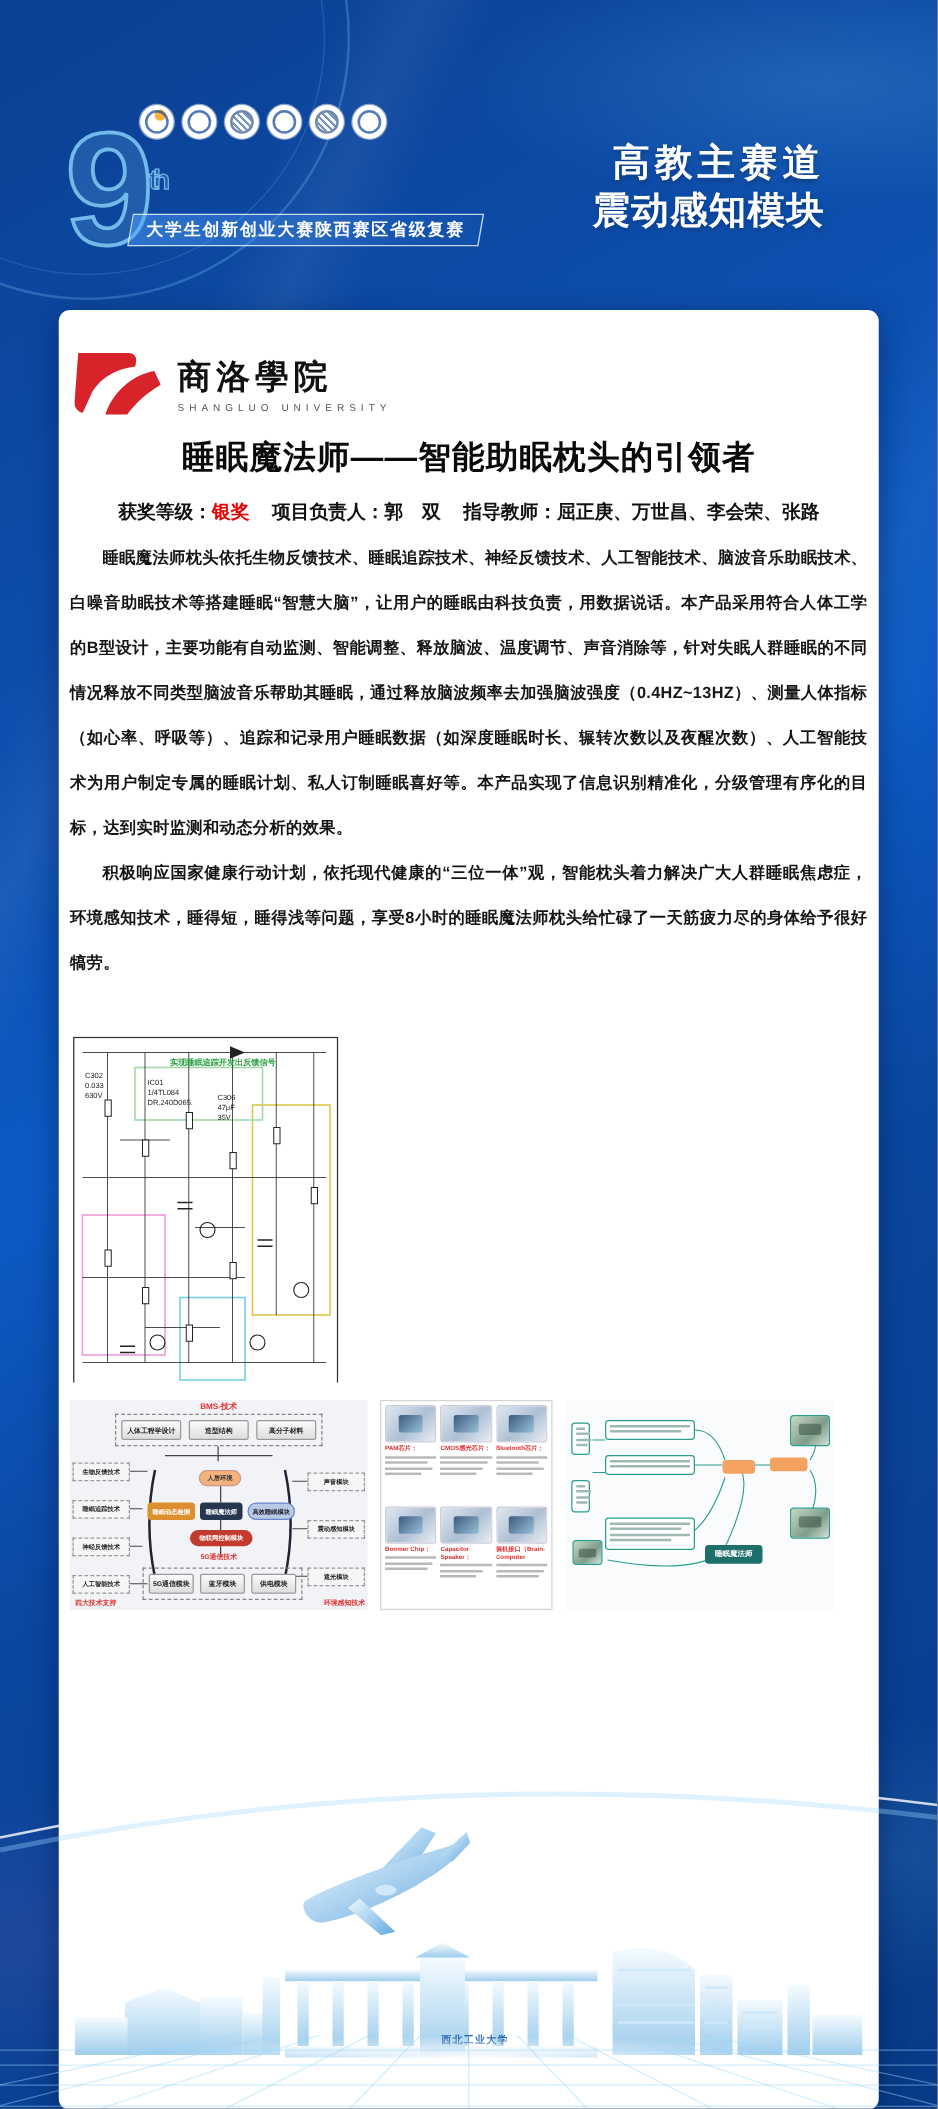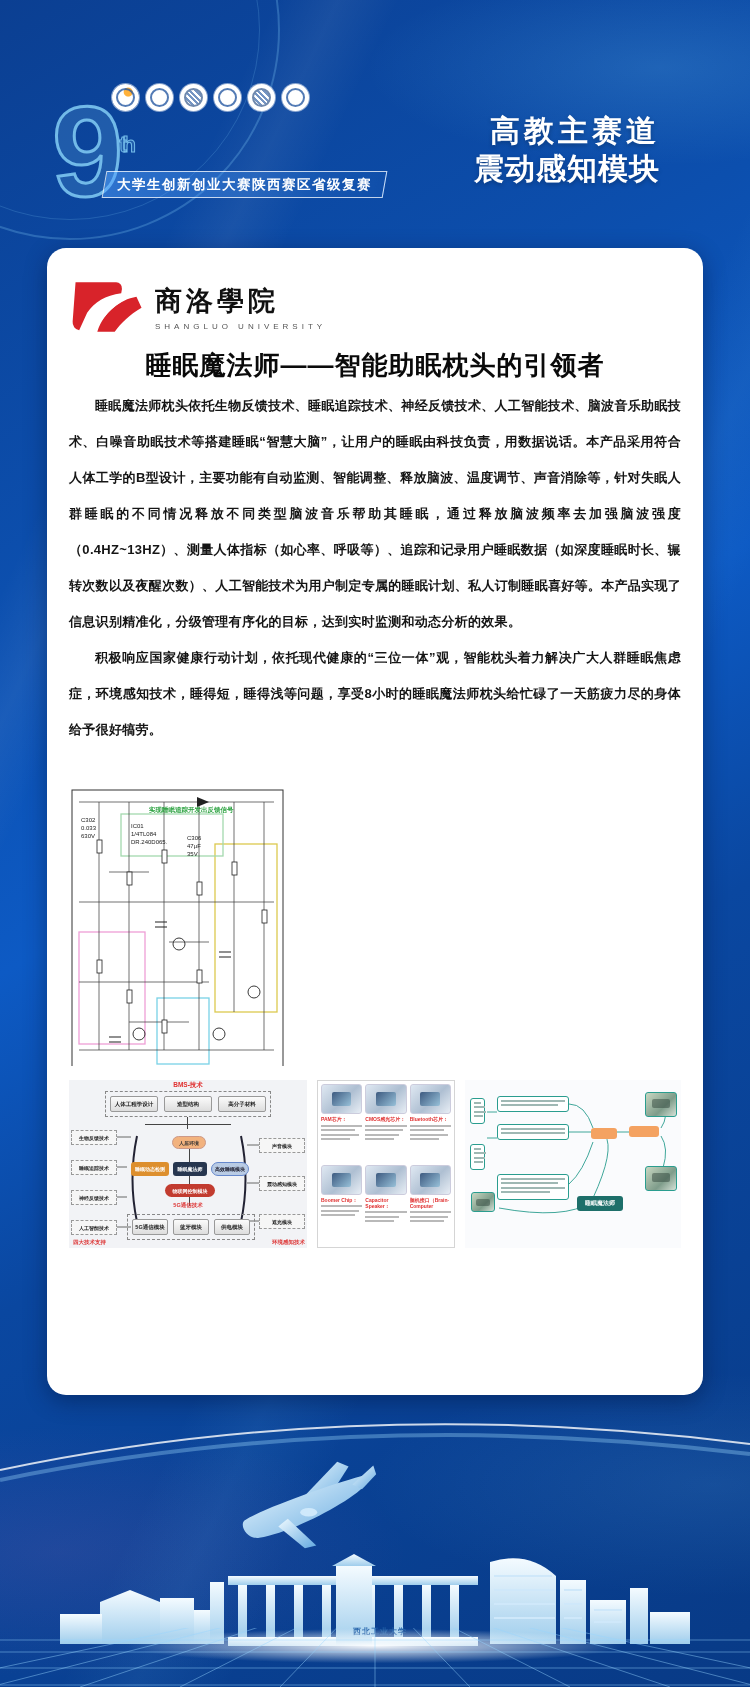--- a/index.html
+++ b/index.html
@@ -39,22 +39,22 @@
     border:1px solid rgba(255,255,255,.75); transform:skewX(-10deg);
     background:linear-gradient(90deg, rgba(80,160,255,.5), rgba(80,160,255,.05)); }
   .subtitle-bar span { display:inline-block; transform:skewX(10deg); color:#fff; font-weight:800;
     font-size:13.5px; letter-spacing:1.5px; white-space:nowrap; }
   .track { position:absolute; right:90px; top:112px; text-align:right; color:#fff; font-weight:800;
     font-size:30px; line-height:38px; text-shadow:0 2px 4px rgba(0,0,0,.25); }
   .track .l1 { letter-spacing:4px; }
   .track .l2 { letter-spacing:1px; }
 
   
-  .card { position:absolute; left:47px; top:248px; width:656px; height:1147px; background:#fff;
-    border-radius:19px; padding:0 22px; box-shadow:0 6px 22px rgba(0,20,60,.45); }
+  .card { position:absolute; left:47px; top:248px; width:656px; height:1440px; background:#fff;
+    border-radius:9px; padding:0 9px; box-shadow:0 6px 22px rgba(0,20,60,.45); }
   .uni-row { margin-top:26px; height:66px; display:flex; align-items:center; gap:12px; }
   .uni-names .zh { font-family:"DejaVu Serif","Liberation Serif",serif; font-weight:700; font-size:27px;
     color:#111; letter-spacing:4px; }
   .uni-names .en { font-size:8px; letter-spacing:4px; color:#555; margin-top:3px; }
   .card-title { margin-top:8px; height:38px; text-align:center; font-size:26px; font-weight:800;
     color:#0a0a0a; letter-spacing:1px; }
   .award-line { margin-top:14px; height:26px; text-align:center; font-size:15px; font-weight:800;
     color:#111; white-space:nowrap; }
   .award-line .red { color:#e60000; }
   .award-line .gap { display:inline-block; width:18px; }
@@ -200,20 +200,23 @@
         <path d="M27 56 c15 -20 36 -31 62 -33 -24 11 -41 26 -51 46 Z" fill="#ffffff"></path>
       </svg>
       <div class="uni-names">
         <div class="zh">商洛學院</div>
         <div class="en">SHANGLUO  UNIVERSITY</div>
       </div>
     </div>
 
     <div class="card-title">睡眠魔法师——智能助眠枕头的引领者</div>
 
+    <div class="award-line">
+      <span>获奖等级：</span><span class="red">银奖</span><span class="gap"></span><span>项目负责人：</span><span>郭　双</span><span class="gap"></span><span>指导教师：</span><span>屈正庚、万世昌、李会荣、张路</span>
+    </div>
 
     <div class="body-text">
       <p class="para">睡眠魔法师枕头依托生物反馈技术、睡眠追踪技术、神经反馈技术、人工智能技术、脑波音乐助眠技术、白噪音助眠技术等搭建睡眠“智慧大脑”，让用户的睡眠由科技负责，用数据说话。本产品采用符合人体工学的B型设计，主要功能有自动监测、智能调整、释放脑波、温度调节、声音消除等，针对失眠人群睡眠的不同情况释放不同类型脑波音乐帮助其睡眠，通过释放脑波频率去加强脑波强度（0.4HZ~13HZ）、测量人体指标（如心率、呼吸等）、追踪和记录用户睡眠数据（如深度睡眠时长、辗转次数以及夜醒次数）、人工智能技术为用户制定专属的睡眠计划、私人订制睡眠喜好等。本产品实现了信息识别精准化，分级管理有序化的目标，达到实时监测和动态分析的效果。</p>
       <p class="para">积极响应国家健康行动计划，依托现代健康的“三位一体”观，智能枕头着力解决广大人群睡眠焦虑症，环境感知技术，睡得短，睡得浅等问题，享受8小时的睡眠魔法师枕头给忙碌了一天筋疲力尽的身体给予很好犒劳。</p>
     </div>
 
     <div class="figs1">
 
       <div class="fig fig-pillow">
         <div class="p-layer p-gray"></div>

